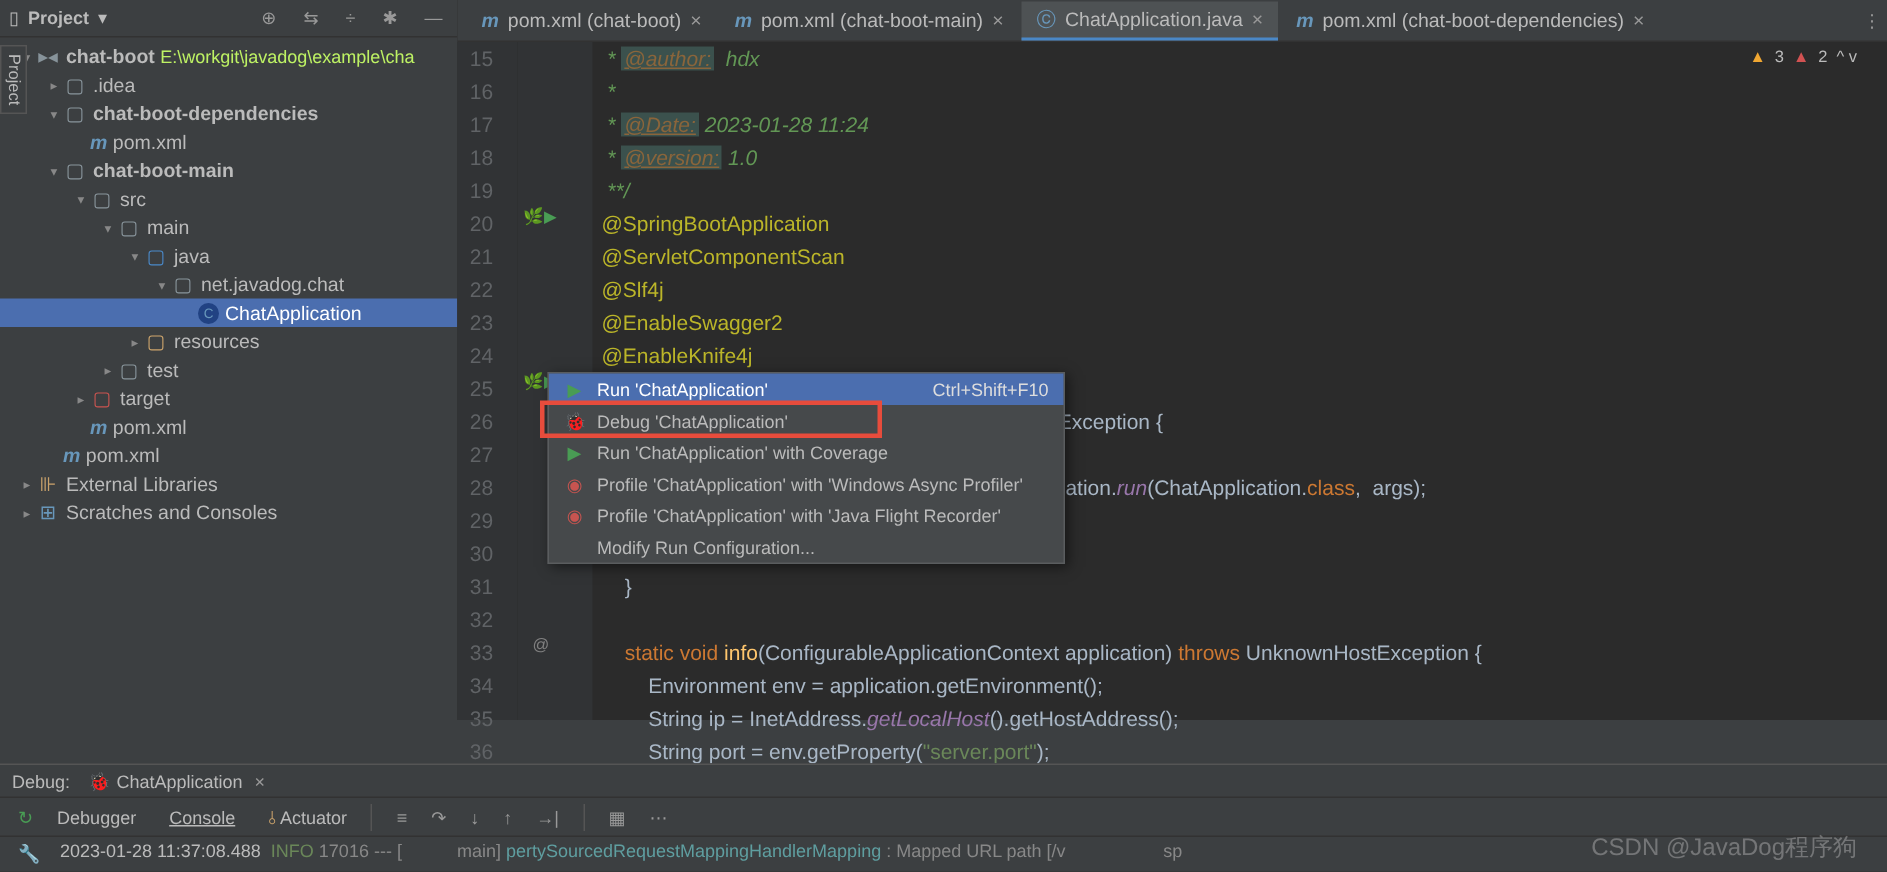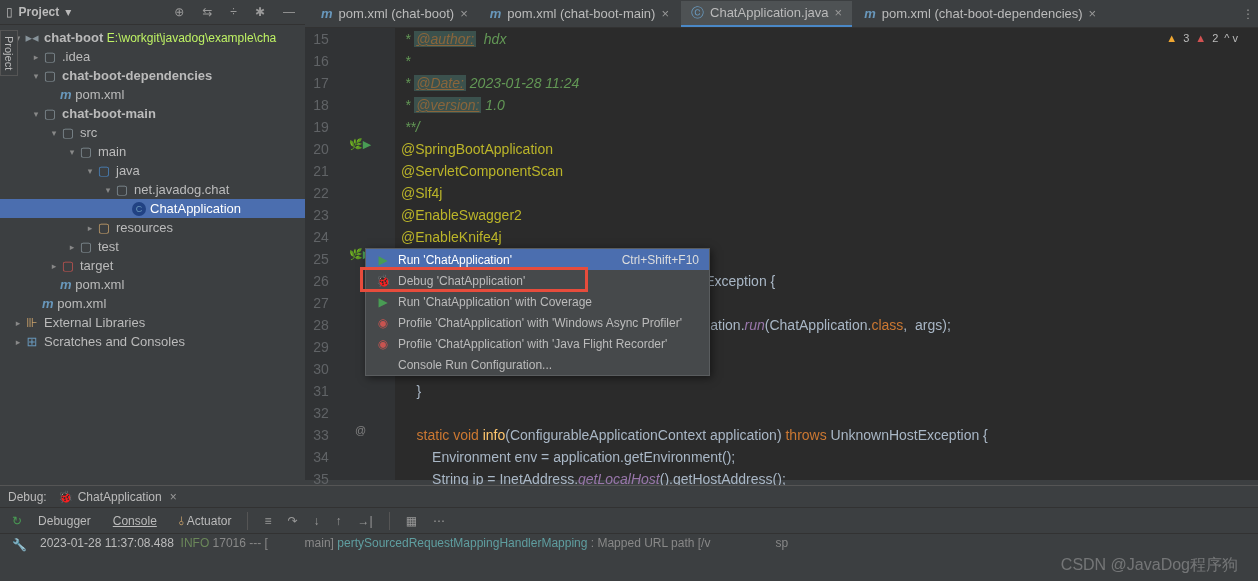--- a/index.html
+++ b/index.html
@@ -42,21 +42,21 @@
 .context-menu { position: absolute; left: 365px; top: 248px; width: 345px; background: #46494b; border: 1px solid #5a5d5f; box-shadow: 2px 2px 8px rgba(0,0,0,0.5); z-index: 100; font-size: 12px; }
 .menu-item { display: flex; align-items: center; height: 21px; padding: 0 10px; gap: 8px; color: #bbb; }
 .menu-item.highlight { background: #4b6eaf; color: #fff; }
 .menu-item .shortcut { margin-left: auto; color: #999; }
 .menu-item.highlight .shortcut { color: #ddd; }
 .menu-icon { width: 14px; text-align: center; }
 .red-box { position: absolute; left: 360px; top: 267px; width: 228px; height: 25px; border: 3px solid #e74c3c; z-index: 101; pointer-events: none; }
 .warnings { position: absolute; right: 20px; top: 32px; display: flex; gap: 6px; font-size: 11px; z-index: 5; }
 .warn-yellow { color: #f0a732; }
 .warn-red { color: #d25252; }
-.debug-panel { position: absolute; bottom: 0; left: 0; right: 0; height: 96px; background: #3c3f41; border-top: 1px solid #555; }
+.debug-panel { position: absolute; bottom: 0; left: 0; right: 0; height: 72px; background: #3c3f41; border-top: 1px solid #555; }
 .debug-header { height: 22px; display: flex; align-items: center; padding: 0 8px; gap: 12px; font-size: 12px; border-bottom: 1px solid #323232; }
 .debug-tab { display: flex; align-items: center; gap: 4px; }
 .debug-toolbar { height: 26px; display: flex; align-items: center; padding: 0 8px; gap: 8px; border-bottom: 1px solid #323232; }
 .debug-toolbar .sep { width: 1px; height: 18px; background: #555; margin: 0 4px; }
 .debug-sub { display: flex; align-items: center; gap: 22px; padding: 0 4px; font-size: 12px; }
 .console-line { padding: 2px 8px 2px 40px; font-family: Consolas, monospace; font-size: 12px; white-space: pre; }
 .log-time { color: #bbb; }
 .log-info { color: #6a8759; }
 .log-cyan { color: #5f9ea0; }
 .log-dim { color: #888; }
@@ -277,21 +277,21 @@
   <div class="menu-item">
       <span class="menu-icon orange">◉</span>
       <span>Profile 'ChatApplication' with 'Windows Async Profiler'</span>
     </div>
   <div class="menu-item">
       <span class="menu-icon orange">◉</span>
       <span>Profile 'ChatApplication' with 'Java Flight Recorder'</span>
     </div>
   <div class="menu-item">
       <span class="menu-icon"></span>
-      <span>Console Run Configuration...</span>
+      <span>Modify Run Configuration...</span>
     </div>
 </div>
 
 <div class="red-box"></div>
 
 <div class="debug-panel">
   <div class="debug-header">
     <span>Debug:</span>
     <span class="debug-tab">
         <span style="color:#499c54">🐞</span>

